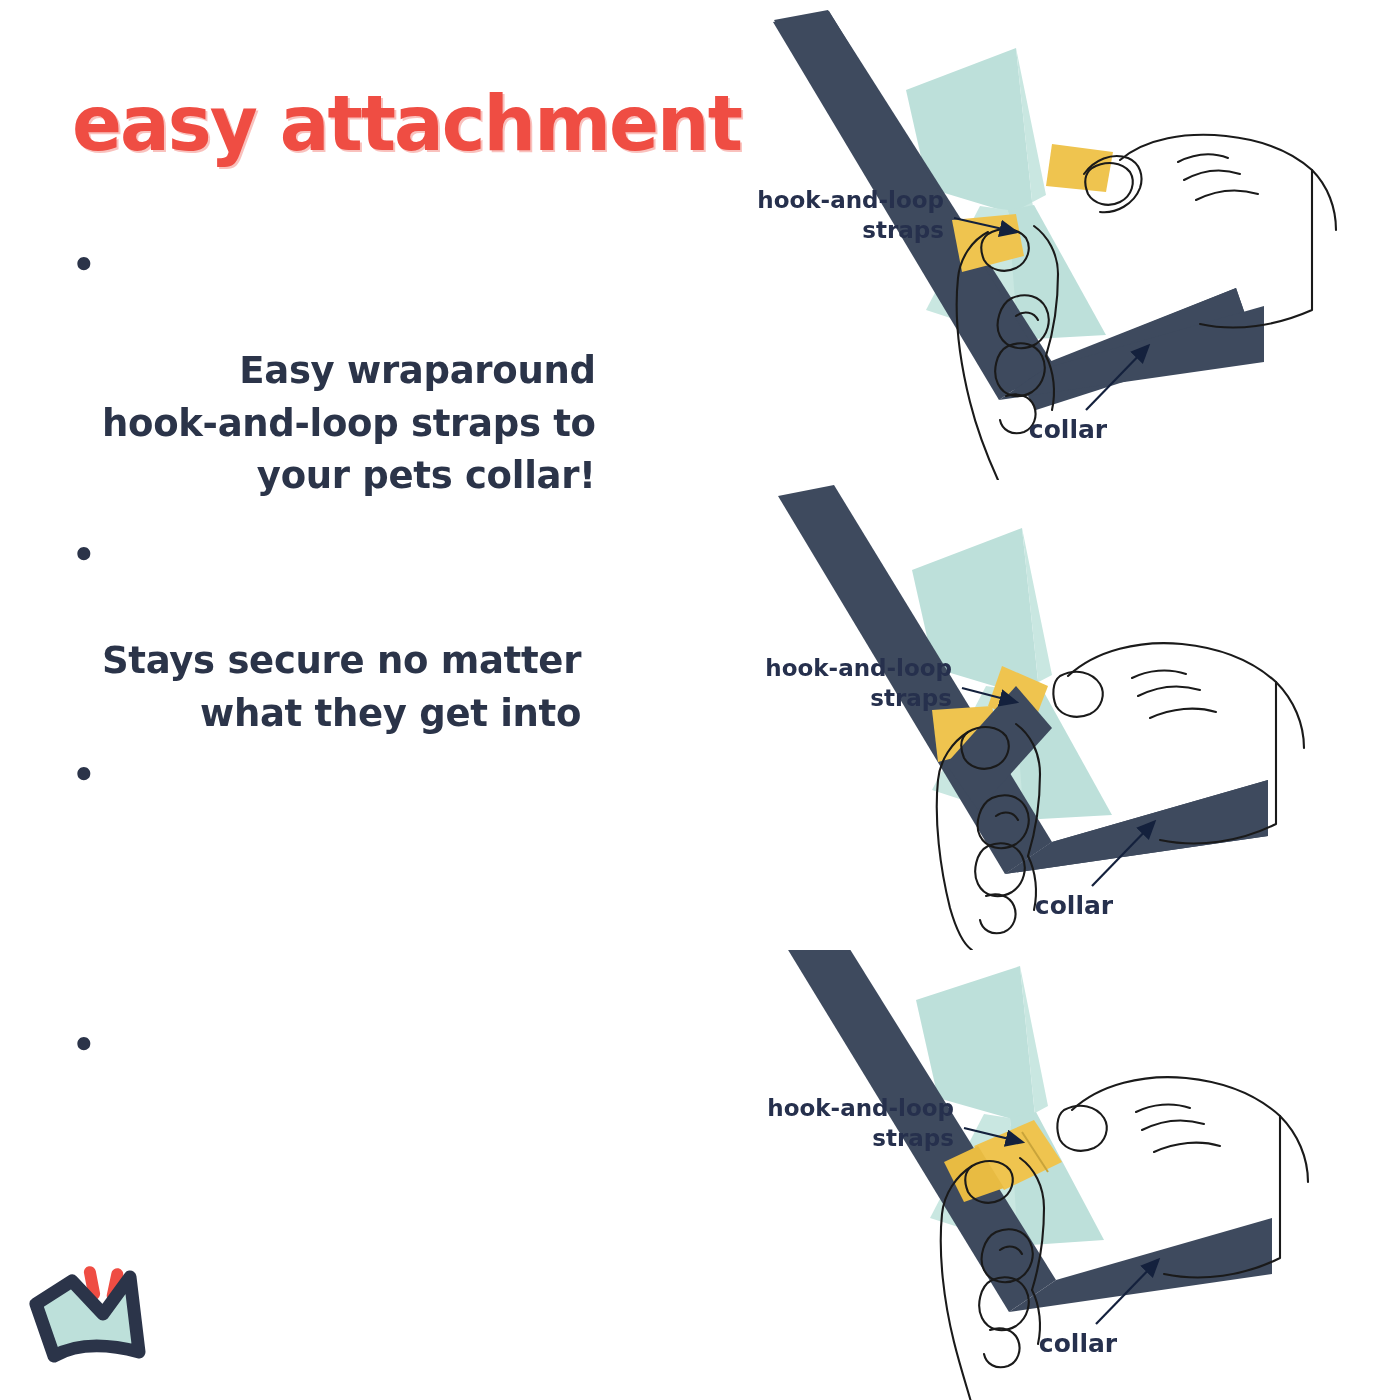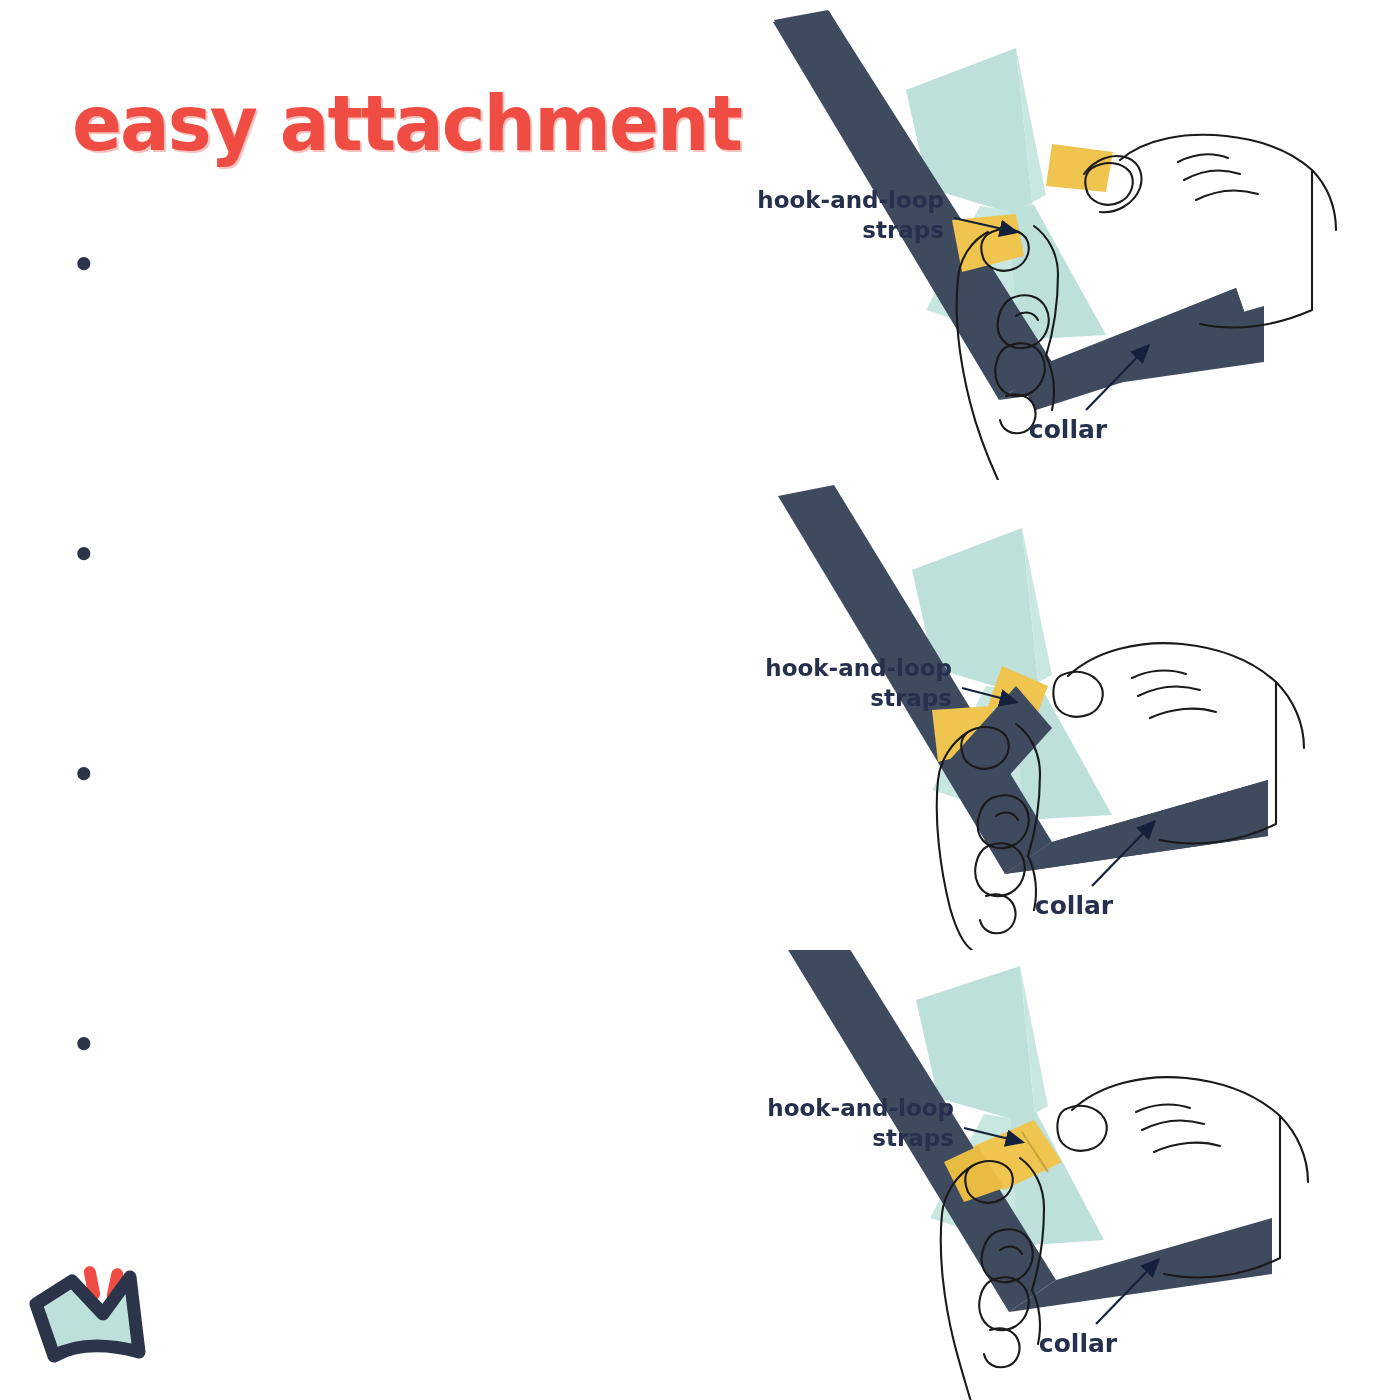--- a/index.html
+++ b/index.html
@@ -121,24 +121,29 @@
 <div id="page">
 
   <div id="left-col">
 
     <div id="page-title">easy attachment</div>
 
     <div id="bullet-list">
 
       <div class="bullet-item" id="bullet-0">
         <span class="dot">•</span>
+        <span class="btext">Easy wraparound
+hook-and-loop straps to
+your pets collar!</span>
       </div>
 
       <div class="bullet-item" id="bullet-1">
         <span class="dot">•</span>
+        <span class="btext">Stays secure no matter
+ what they get into</span>
       </div>
 
       <div class="bullet-item" id="bullet-2">
         <span class="dot">•</span>
       </div>
 
       <div class="bullet-item" id="bullet-3">
         <span class="dot">•</span>
       </div>
 

